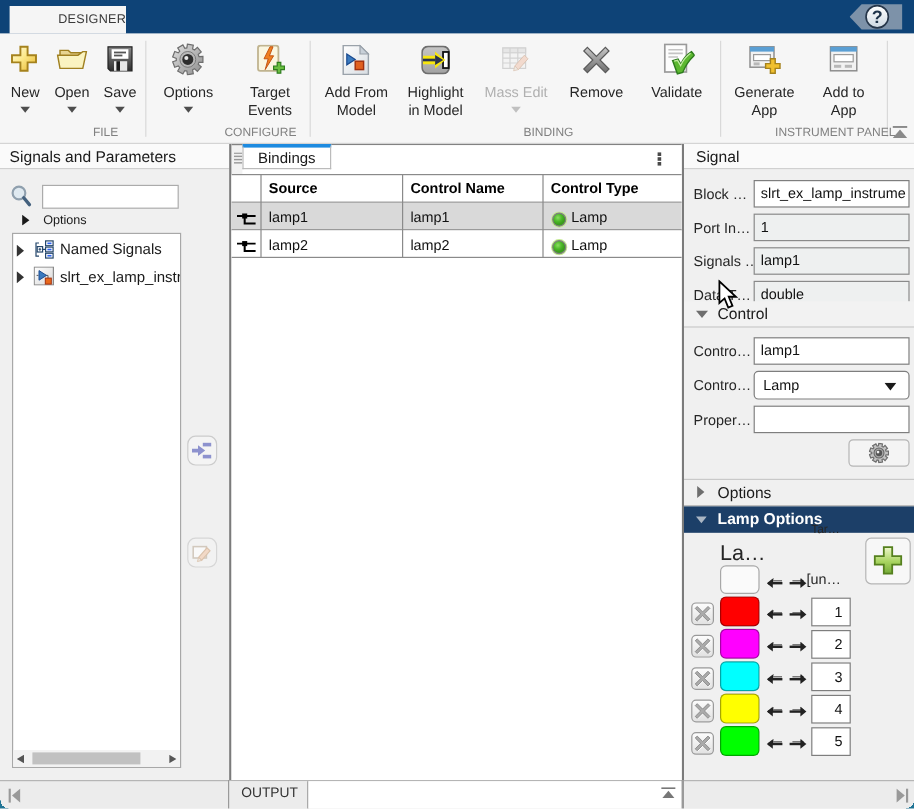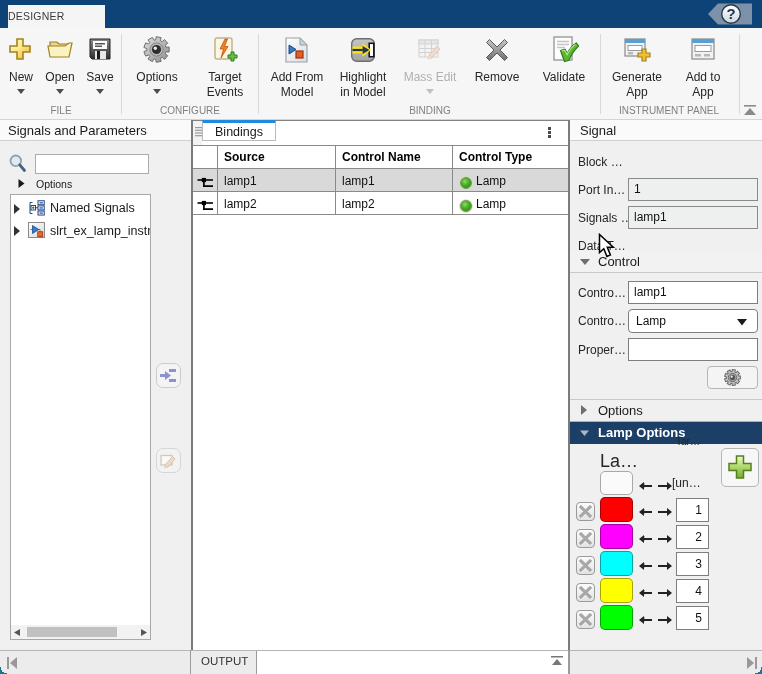--- a/index.html
+++ b/index.html
@@ -1,39 +1,39 @@
 <!DOCTYPE html>
 <html><head>
 <meta charset="utf-8">
 <style>
   html,body{margin:0;padding:0;}
   .app{position:relative;width:762px;height:674px;font-family:"Liberation Sans",sans-serif;background:#f0f0f0;overflow:hidden;}
   .a{position:absolute;}
   .lbl{position:absolute;transform:translateX(-50%);font-size:12px;color:#262626;text-align:center;white-space:nowrap;line-height:15px;}
-  .glbl{position:absolute;transform:translateX(-50%);font-size:10px;color:#808080;white-space:nowrap;}
+  .glbl{position:absolute;transform:translateX(-50%);font-size:10px;color:#808080;white-space:nowrap;margin-left:27px;}
   .darr{position:absolute;transform:translateX(-50%);width:0;height:0;border-left:4px solid transparent;border-right:4px solid transparent;border-top:5px solid #4d4d4d;}
   .vsep{position:absolute;top:34px;height:80px;width:1px;background:#d9d9d9;}
   .sw{position:absolute;left:600px;width:33px;height:25px;border-radius:5px;border:1px solid rgba(0,0,0,0.35);box-sizing:border-box;}
   .xbtn{position:absolute;left:576px;width:19px;height:19px;background:linear-gradient(#fcfcfc,#e2e2e2);border:1px solid #9a9a9a;border-radius:4px;box-sizing:border-box;}
   .xbtn svg{position:absolute;left:1px;top:1px;}
   .arrL{position:absolute;left:639px;width:14px;height:24px;}
   .arrR{position:absolute;left:657px;width:14px;height:24px;}
   .arrL::before{content:"";position:absolute;left:1px;top:11.2px;width:12px;height:1.8px;background:#222;}
   .arrL::after{content:"";position:absolute;left:-0.5px;top:8px;width:0;height:0;border-top:4.2px solid transparent;border-bottom:4.2px solid transparent;border-right:5.8px solid #222;}
   .arrR::before{content:"";position:absolute;left:1px;top:11.2px;width:12px;height:1.8px;background:#222;}
   .arrR::after{content:"";position:absolute;right:-0.5px;top:8px;width:0;height:0;border-top:4.2px solid transparent;border-bottom:4.2px solid transparent;border-left:5.8px solid #222;}
   .num{position:absolute;left:676px;width:33px;height:24px;background:#fff;border:1px solid #7e7e7e;box-sizing:border-box;font-size:12px;color:#111;line-height:22px;text-align:right;padding-right:6px;}
 </style>
 </head>
 <body>
 <div class="app">
 
   <div class="a" style="left:0;top:0;width:762px;height:28px;background:#0e4377;"></div>
   <div class="a" style="left:8px;top:5px;width:97px;height:23px;background:#f5f5f5;"></div>
-  <div class="a" style="left:8px;top:5px;width:97px;height:23px;font-size:10.5px;color:#3a3a3a;letter-spacing:0.2px;text-align:left;line-height:23px;">DESIGNER</div>
+  <div class="a" style="left:8px;top:5px;width:97px;height:23px;font-size:10.5px;color:#3a3a3a;letter-spacing:0.2px;text-align:right;line-height:23px;">DESIGNER</div>
 
   <svg class="a" style="left:708px;top:3px;" width="44" height="22" viewBox="0 0 44 22">
     <path d="M0 11 L10 0.5 H44 V21.5 H10 Z" fill="#7d92a9"></path>
     <defs>
         <linearGradient id="qg" x1="0" y1="0" x2="0" y2="1">
           <stop offset="0" stop-color="#ffffff"></stop>
           <stop offset="1" stop-color="#cdd8e2"></stop>
         </linearGradient>
       </defs>
     <circle cx="23" cy="11" r="9.3" fill="url(#qg)" stroke="#26364a" stroke-width="1.4"></circle>
@@ -323,25 +323,27 @@
     <circle cx="7" cy="7" r="6.8" fill="#c4ea92"></circle>
     <circle cx="7" cy="7" r="5.4" fill="url(#led)" stroke="#808080" stroke-width="1"></circle>
   </svg>
   <div class="a" style="left:476px;top:174px;font-size:12px;color:#111;">Lamp</div>
   <div class="a" style="left:476px;top:197px;font-size:12px;color:#111;">Lamp</div>
 
   <div class="a" style="left:570px;top:120px;width:192px;height:530px;background:#f0f0f0;"></div>
   <div class="a" style="left:570px;top:120px;width:192px;height:21px;background:#fafafa;border-bottom:1px solid #d0d0d0;box-sizing:border-box;"></div>
   <div class="a" style="left:580px;top:123px;font-size:13px;color:#1a1a1a;">Signal</div>
   <div class="a" style="left:578px;top:155px;width:50px;overflow:hidden;font-size:12px;color:#262626;white-space:nowrap;">Block …</div>
+  <div class="a" style="left:628px;top:150px;width:130px;height:23px;background:#fff;border:1px solid #7e7e7e;box-sizing:border-box;font-size:12px;color:#111;line-height:21px;padding-left:5px;overflow:hidden;white-space:nowrap;">slrt_ex_lamp_instrume</div>
   <div class="a" style="left:578px;top:183px;width:50px;overflow:hidden;font-size:12px;color:#262626;white-space:nowrap;">Port In…</div>
   <div class="a" style="left:628px;top:178px;width:130px;height:23px;background:#eef0f0;border:1px solid #8a8a8a;box-sizing:border-box;font-size:12px;color:#111;line-height:21px;padding-left:5px;">1</div>
   <div class="a" style="left:578px;top:211px;width:50px;overflow:hidden;font-size:12px;color:#262626;white-space:nowrap;">Signals …</div>
   <div class="a" style="left:628px;top:206px;width:130px;height:23px;background:#eef0f0;border:1px solid #8a8a8a;box-sizing:border-box;font-size:12px;color:#111;line-height:21px;padding-left:5px;">lamp1</div>
   <div class="a" style="left:578px;top:239px;width:50px;overflow:hidden;font-size:12px;color:#262626;white-space:nowrap;">Data T…</div>
+  <div class="a" style="left:628px;top:234px;width:130px;height:23px;background:#eef0f0;border:1px solid #8a8a8a;box-sizing:border-box;font-size:12px;color:#111;line-height:21px;padding-left:5px;">double</div>
 
   <svg class="a" style="left:595px;top:233px;z-index:50;" width="24" height="28" viewBox="0 0 24 28">
     <path d="M4.5 1.5 L4.5 19.5 L8.8 15.7 L11.9 23.4 L15.4 21.9 L12.3 14.3 L18.3 14.3 Z" fill="#fff" stroke="#000" stroke-width="1.5" stroke-linejoin="miter"></path>
   </svg>
 
   <div class="a" style="left:570px;top:251px;width:192px;height:22px;background:#f2f2f2;border-bottom:1px solid #c9c9c9;box-sizing:border-box;"></div>
   <svg class="a" style="left:580px;top:258px;" width="10" height="8" viewBox="0 0 10 8">
       <path d="M0 1 L10 1 L5 7 Z" fill="#6e6e6e"></path>
     </svg>
   <div class="a" style="left:598px;top:254px;font-size:13px;color:#1a1a1a;">Control</div>

